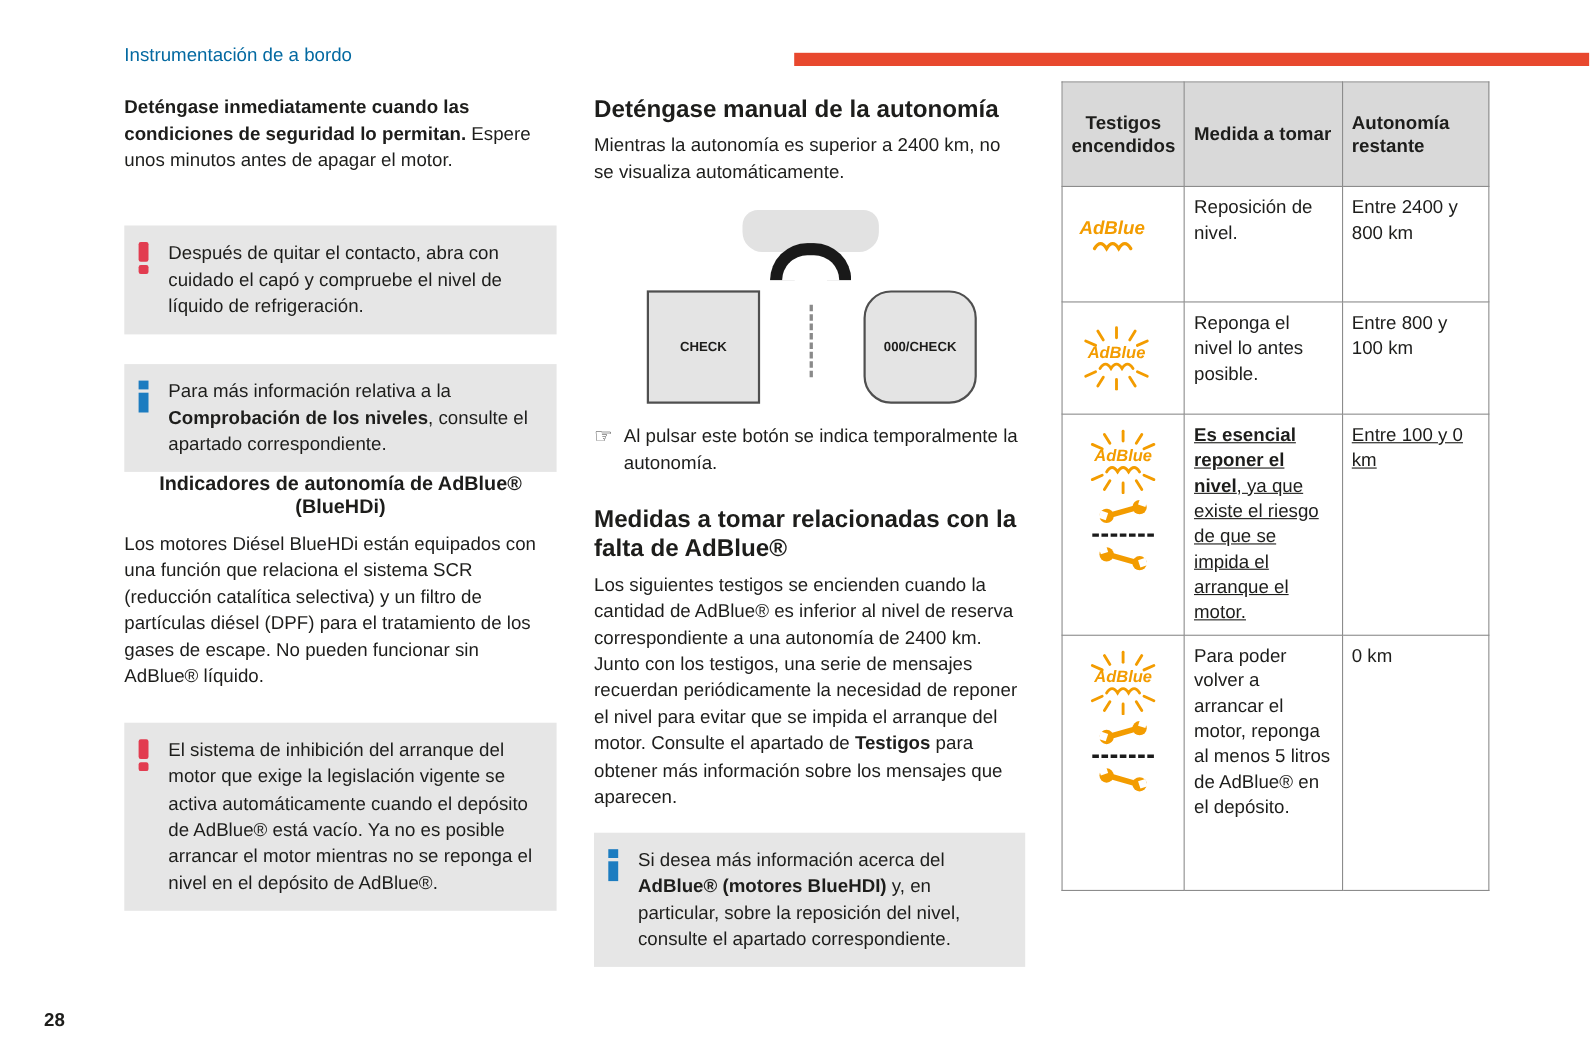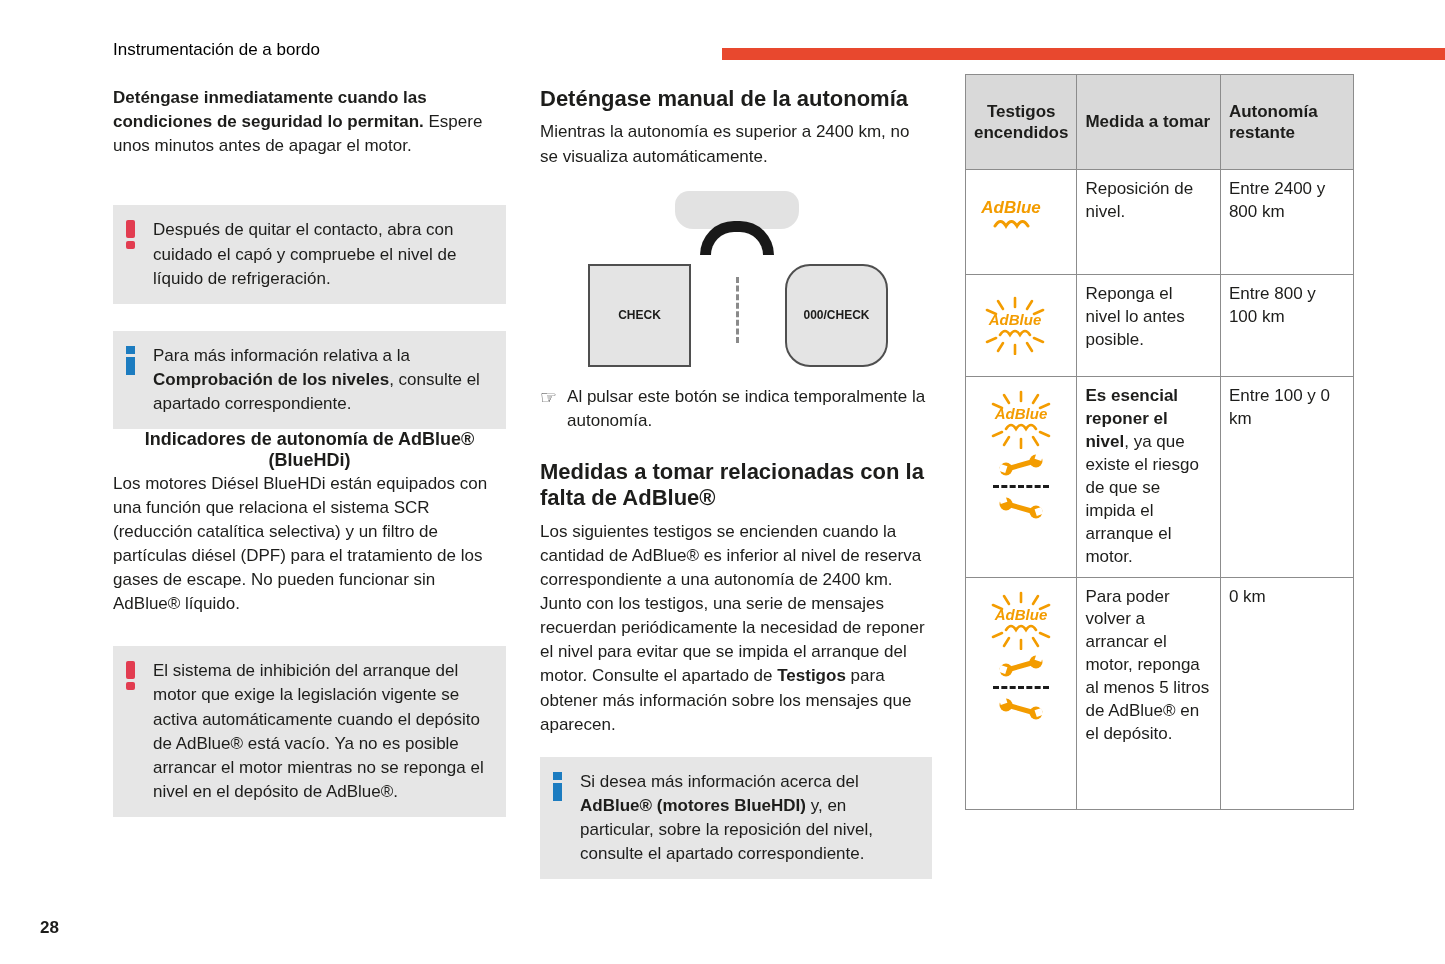--- a/index.html
+++ b/index.html
@@ -9,41 +9,41 @@
     --accent:#e8482e;
     --ink:#1d1d1b;
     --boxgray:#e6e6e6;
     --tableline:#8c8c8c;
   }
   *{margin:0;padding:0;box-sizing:border-box;}
   html,body{background:#ffffff;}
   body{font-family:"Liberation Sans", sans-serif;color:var(--ink);}
   .page{position:relative;width:1445px;height:964px;background:#ffffff;overflow:hidden;}
 
-  .doc-header{position:absolute;left:113px;top:40px;font-size:17px;color:#000000;}
+  .doc-header{position:absolute;left:113px;top:40px;font-size:17px;color:#0369a1;}
   .red-bar{position:absolute;left:722px;top:48px;width:723px;height:12px;background:var(--accent);}
   .page-number{position:absolute;left:40px;top:918px;font-size:17px;font-weight:bold;}
 
   .col{position:absolute;top:86px;}
   .col1{left:113px;width:393px;}
   .col2{left:540px;width:392px;}
   .tablewrap{position:absolute;left:965px;top:74px;width:390px;}
 
   p{font-size:17px;line-height:1.42;}
   .b{font-weight:bold;}
 
   .graybox{background:var(--boxgray);padding:13px 15px 13px 40px;position:relative;}
   .gb-icon{position:absolute;left:13px;top:15px;display:flex;flex-direction:column;align-items:center;width:9px;}
   .excl .bar{width:9px;height:18px;background:var(--warn);border-radius:2px;display:block;}
   .excl .dot{width:9px;height:8px;background:var(--warn);border-radius:2px;margin-top:3px;display:block;}
   .infoi .dot{width:9px;height:8px;background:var(--info);display:block;}
   .infoi .bar{width:9px;height:18px;background:var(--info);display:block;margin-top:3px;}
 
   .mt8{margin-top:8px;}
-  .mt12{margin-top:0;}
+  .mt12{margin-top:11px;}
   .box1{margin-top:47px;}
   .box2{margin-top:27px;}
   .box3{margin-top:30px;}
   .h1{font-size:18px;font-weight:bold;line-height:1.18;text-align:center;}
   .h2{font-size:22px;font-weight:bold;line-height:1.2;}
   .h2b{margin-top:26px;}
 
   .illustration{position:relative;height:182px;margin-top:22px;}
   .hood{position:absolute;left:135px;top:0;width:124px;height:38px;background:#e2e2e2;border-radius:14px 14px 18px 18px;}
   .arc{position:absolute;left:160px;top:30px;width:74px;height:34px;border:11px solid #191919;border-bottom:none;border-radius:76px 76px 0 0;}
@@ -54,21 +54,21 @@
 
   .pointer-row{display:flex;gap:10px;margin-top:12px;align-items:flex-start;}
   .pointer-icon{font-family:"DejaVu Sans", sans-serif;font-size:19px;line-height:24px;color:#3a3a3a;}
 
   table.adblue-table{border-collapse:collapse;width:389px;font-size:17px;}
   .adblue-table th,.adblue-table td{border:1px solid var(--tableline);padding:8px;vertical-align:top;text-align:left;}
   .adblue-table th{background:#d9d9d9;font-weight:bold;height:95px;vertical-align:middle;line-height:1.25;}
   .adblue-table th.c{text-align:center;}
   .adblue-table tr.r1 td{height:105px;}
   .adblue-table tr.r2 td{height:102px;}
-  .adblue-table tr.r3 td{height:172px;}
+  .adblue-table tr.r3 td{height:172px;text-decoration:underline;}
   .adblue-table tr.r4 td{height:232px;}
   .icon-cell{text-align:center;}
   .r1 .icon-cell{padding-top:26px;}
   .r2 .icon-cell{padding-top:16px;}
   .icon-stack{display:flex;flex-direction:column;align-items:center;gap:4px;}
   .dash-line{width:56px;border-top:3px dashed #1b1b1b;margin:4px 0;}
   .flip{transform:scaleX(-1);}
   .adblue-svg text{font:italic 700 15px "Liberation Sans", sans-serif;fill:var(--orange);}
   .adblue-svg.steady text{font:italic 700 17px "Liberation Sans", sans-serif;fill:var(--orange);}
   .cell-p{line-height:1.35;}

